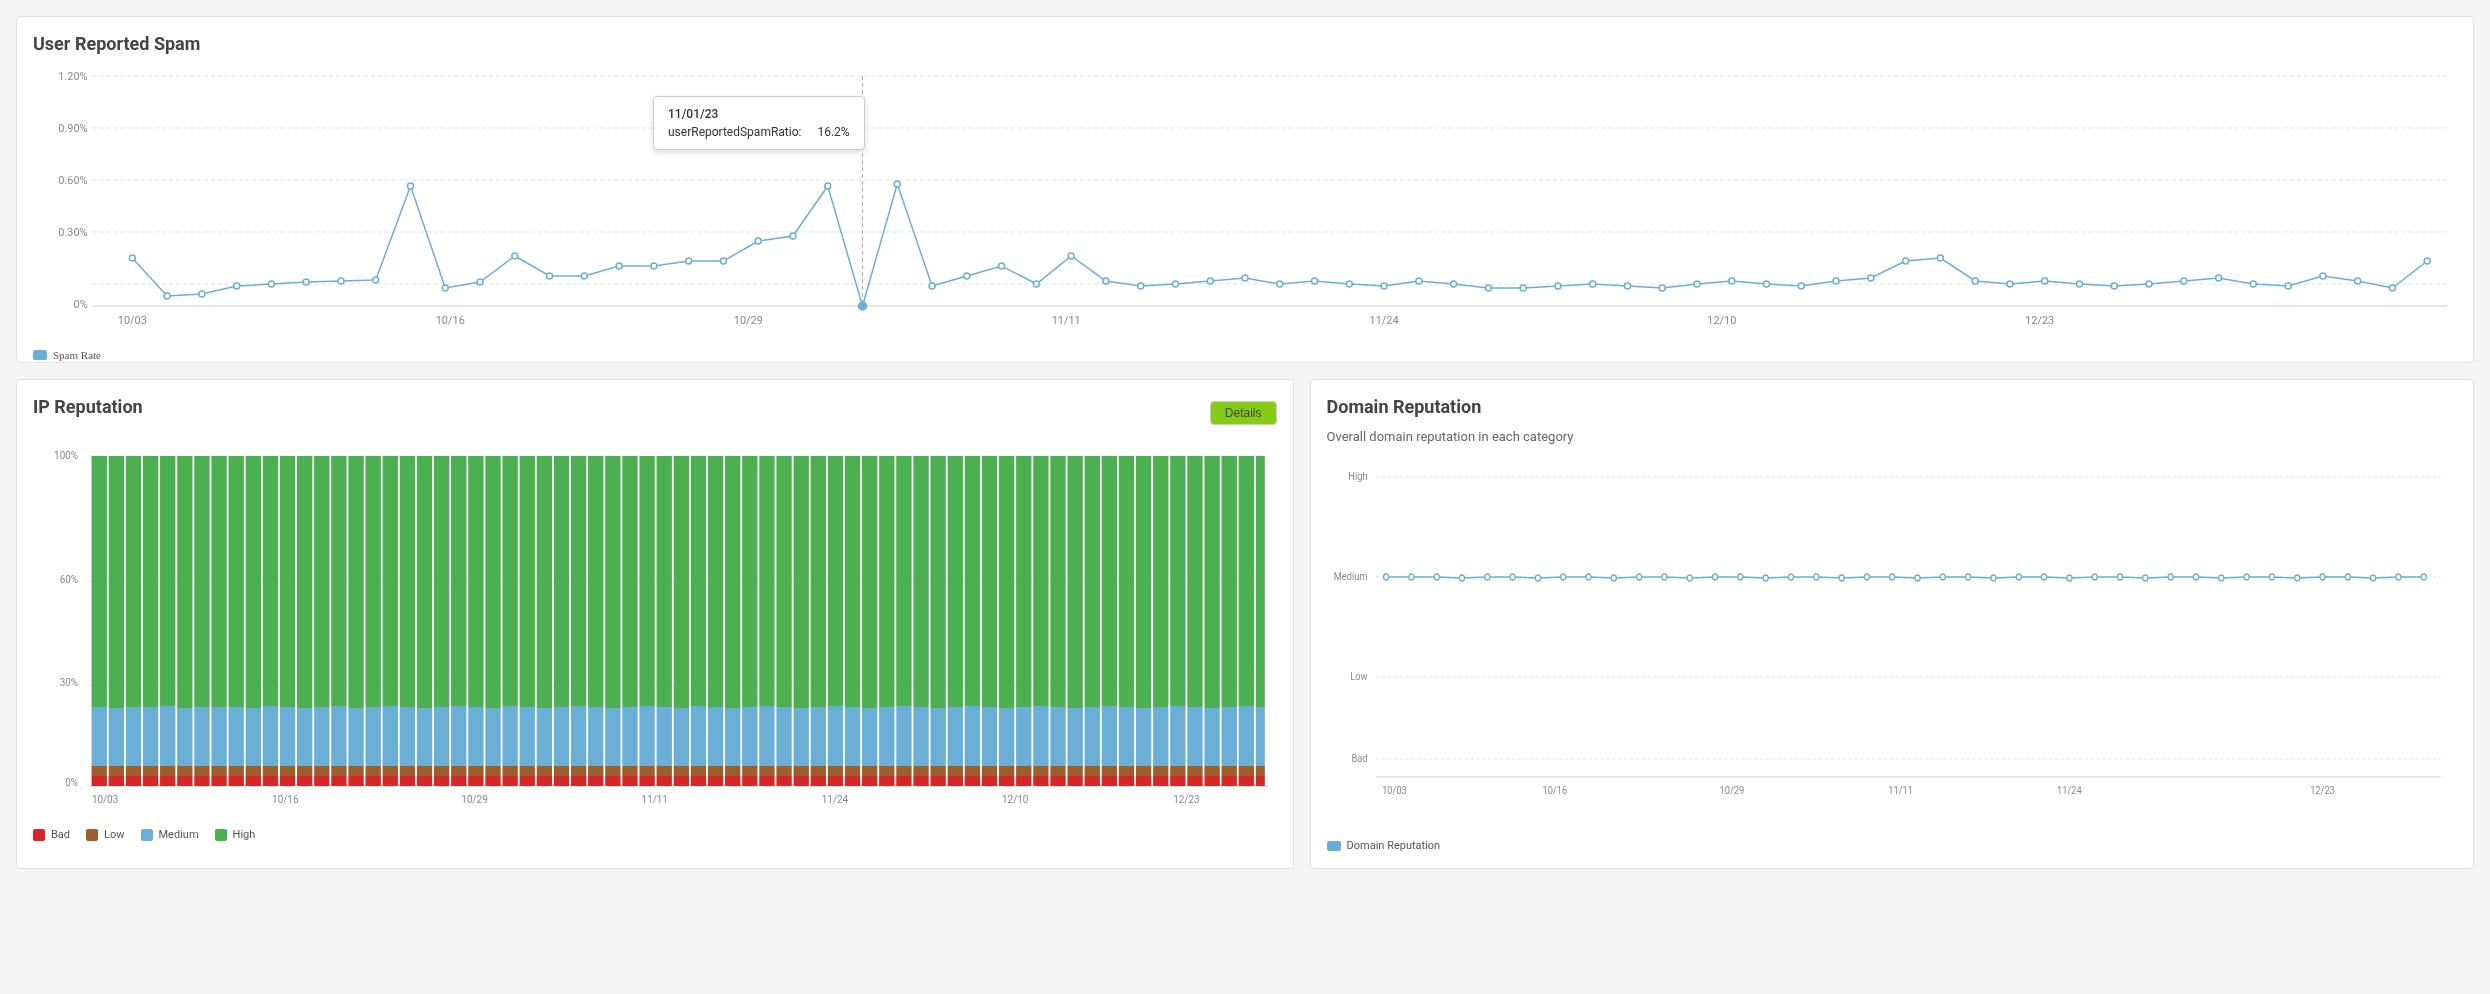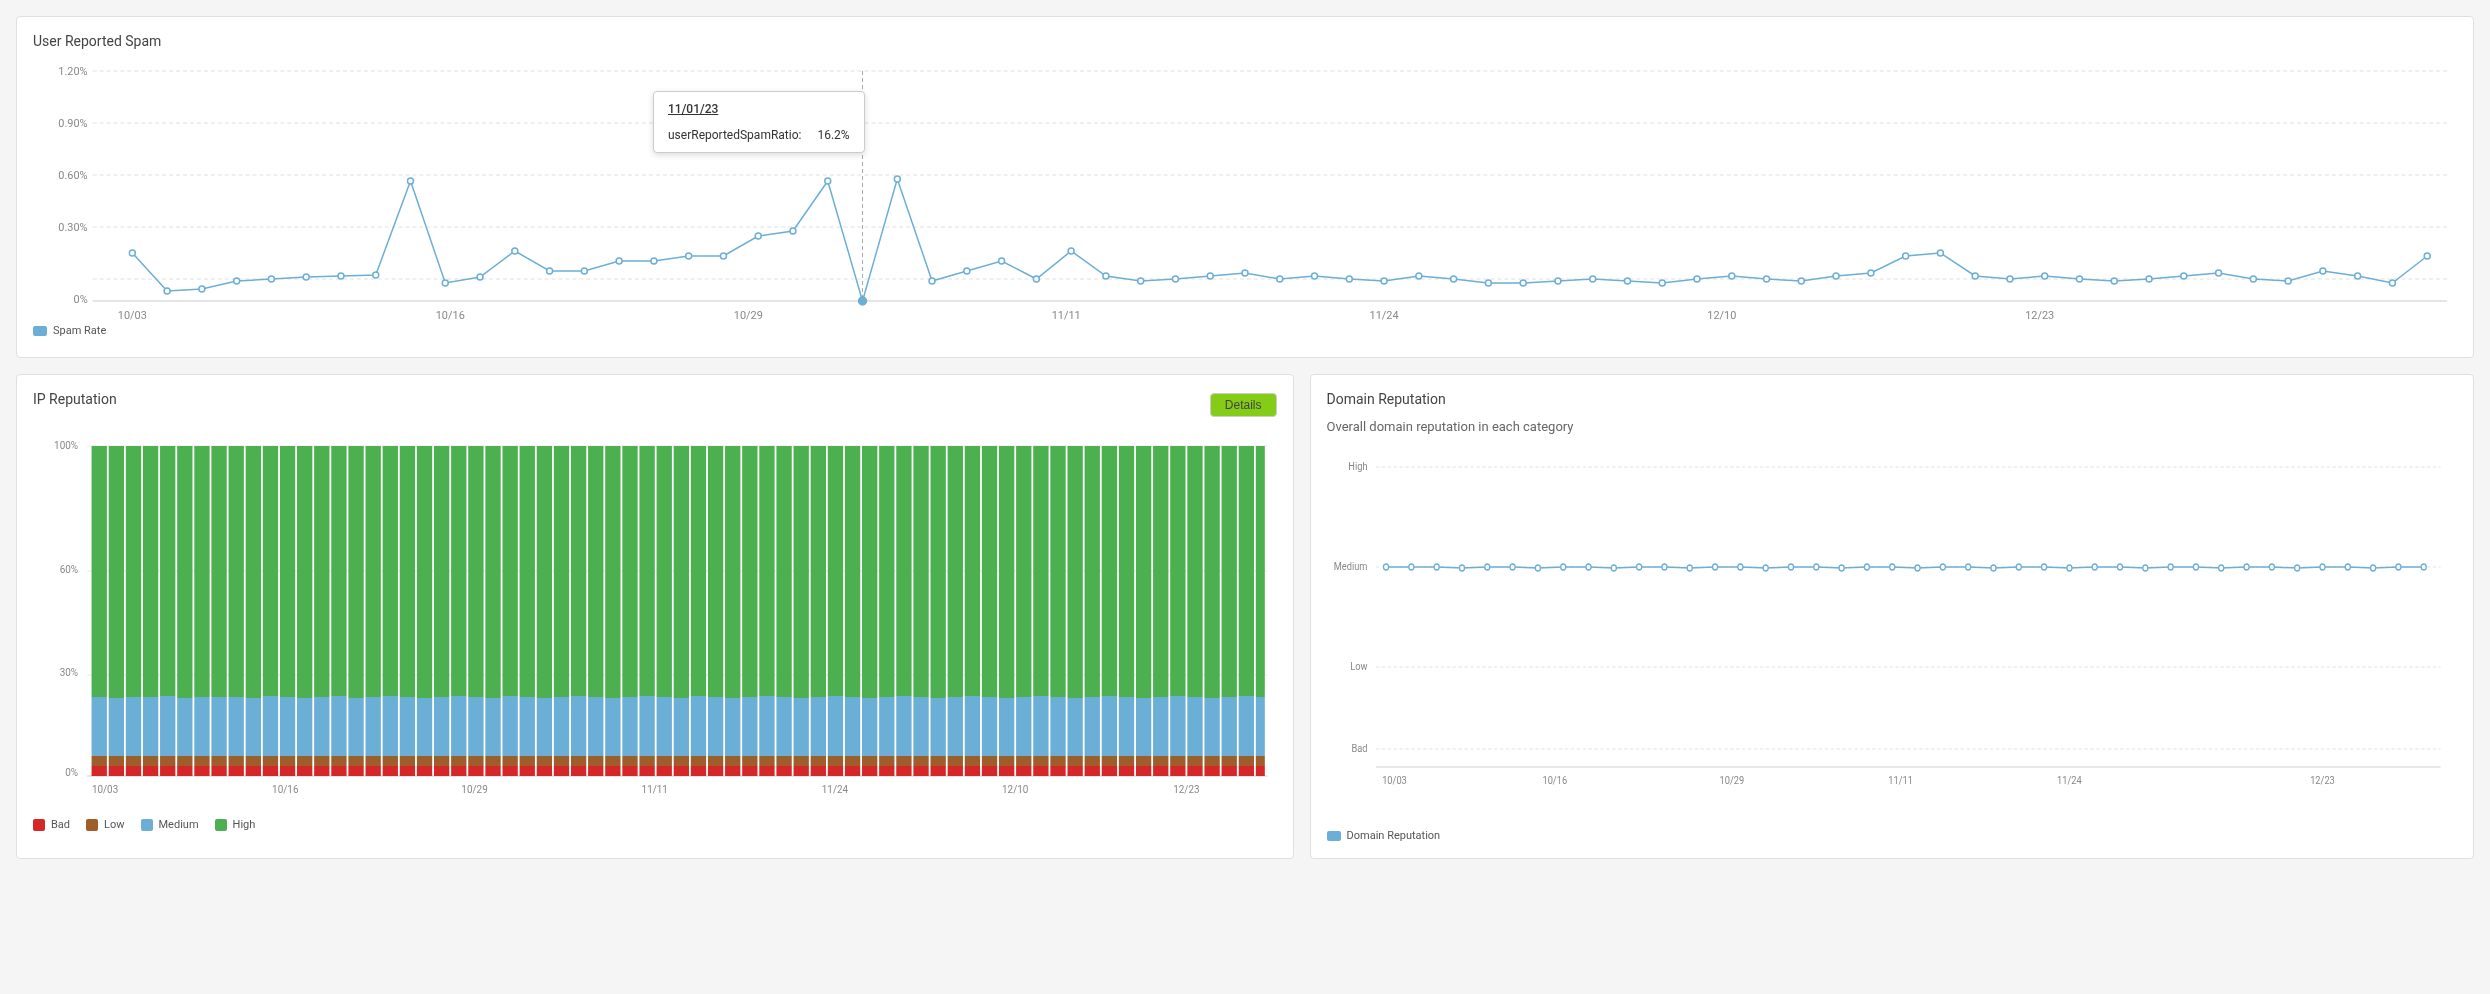--- a/index.html
+++ b/index.html
@@ -16,22 +16,22 @@
       background: #f5f5f5;
     }
     .card {
       background: #fff;
       border-radius: 4px;
       padding: 16px;
       margin-bottom: 16px;
       border: 1px solid #e0e0e0;
     }
     .card-title {
-      font-size: 14px;
-      font-weight: 400;
+      font-size: 18px;
+      font-weight: 700;
       color: #444;
       margin-bottom: 12px;
     }
     .bottom-row {
       display: flex;
       gap: 16px;
     }
     .bottom-row .card {
       flex: 1;
       margin-bottom: 8px;
@@ -47,22 +47,21 @@
       border: 1px solid #ccc;
       border-radius: 4px;
       padding: 10px 14px;
       font-size: 12px;
       box-shadow: 0 2px 6px rgba(0,0,0,0.15);
       pointer-events: none;
       z-index: 10;
     }
     .tooltip-box .tooltip-date {
       font-weight: 500;
-      margin-bottom: 12px;
-      text-decoration: underline;
+      margin-bottom: 4px;
     }
     .tooltip-box .tooltip-row {
       display: flex;
       justify-content: space-between;
       gap: 16px;
     }
     .legend {
       display: flex;
       gap: 16px;
       align-items: center;
@@ -286,21 +285,21 @@
       
       <div class="tooltip-box" style="left:620px; top:30px;">
         <div class="tooltip-date">11/01/23</div>
         <div class="tooltip-row">
           <span>userReportedSpamRatio:</span>
           <span>16.2%</span>
         </div>
       </div>
 
       
-      <div class="legend" style="margin-top:0;">
+      <div class="legend" style="margin-top:20px;font-family:Liberation Serif, serif;">
         <div class="legend-item">
           <div class="legend-dot" style="background:#6baed6; width:14px; height:10px; border-radius:2px;"></div>
           <span>Spam Rate</span>
         </div>
       </div>
     </div>
   </div>
 
   <div class="bottom-row">
 

